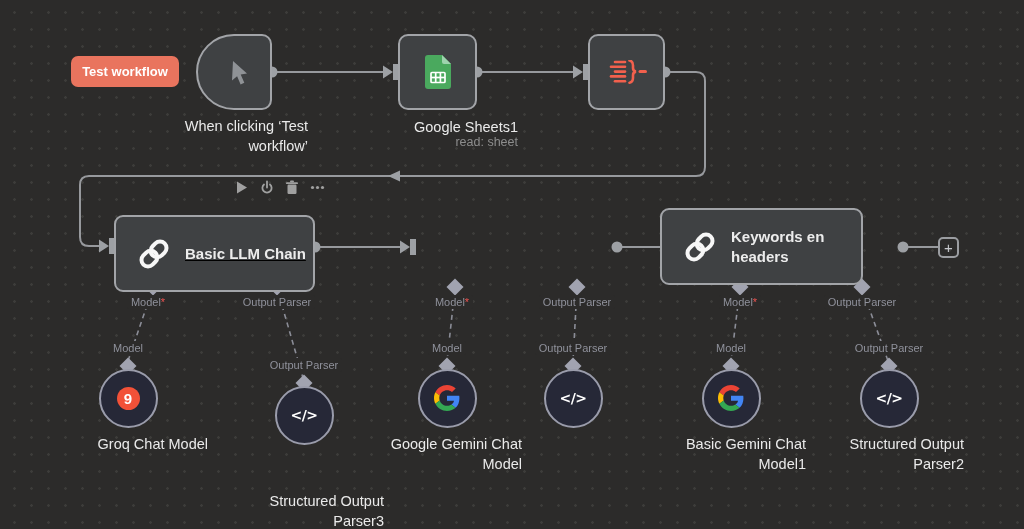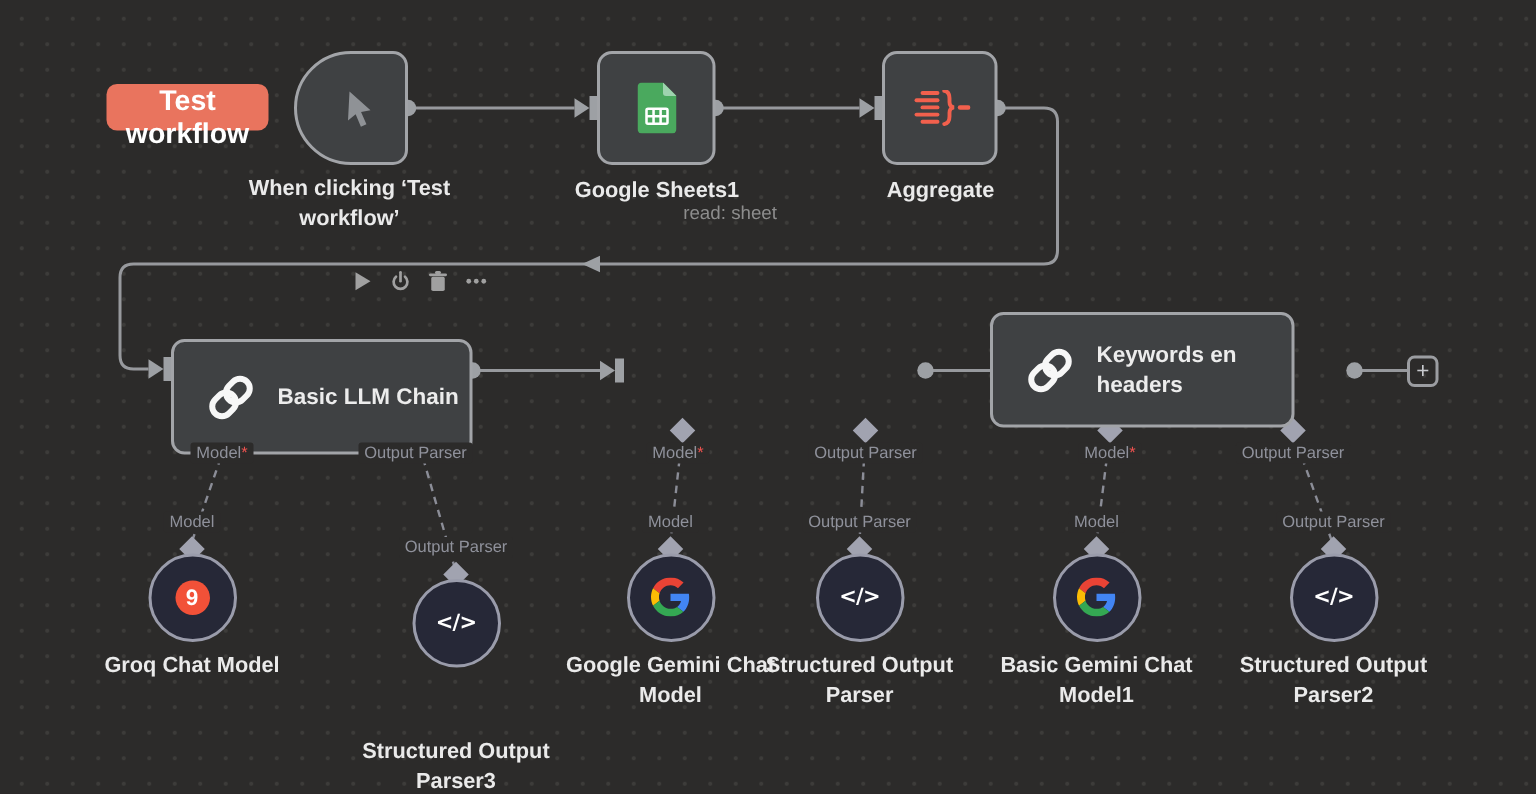--- a/index.html
+++ b/index.html
@@ -11,25 +11,25 @@
   .edges path{stroke:#97999d;stroke-width:2;fill:none;}
   .edges .dashed{stroke:#8b8d97;stroke-width:1.6;stroke-dasharray:5 4;}
   .edges polygon,.edges rect,.edges circle{fill:#9da0a4;stroke:none;}
   .edges .diamond{fill:#a1a3b0;}
   .node{position:absolute;background:#3f4143;border:2px solid #a2a4a8;box-sizing:border-box;z-index:2;
     display:flex;align-items:center;justify-content:center;}
   .node-sm{width:79px;height:76px;border-radius:10px;}
   .node-trigger{left:196px;top:34px;width:76px;height:76px;border-radius:38px 10px 10px 38px;}
   .node-chain{width:201px;height:77px;border-radius:9px;justify-content:flex-start;padding-left:20px;}
   .chain-title{color:#ececec;font-size:15px;font-weight:600;line-height:20px;width:122px;margin-left:13px;}
-  .node-label{position:absolute;z-index:2;color:#eaeaea;font-size:14.5px;font-weight:700;
-    line-height:20px;text-align:center;width:160px;}
+  .node-label{position:absolute;z-index:2;color:#eaeaea;font-size:14.5px;font-weight:400;
+    line-height:20px;text-align:right;width:160px;}
   .node-sub{position:absolute;z-index:2;color:#8d8d8d;font-size:12.5px;text-align:right;width:160px;}
   .run-btn{position:absolute;left:71px;top:56px;width:108px;height:31px;background:#e9745e;border:none;
-    border-radius:7px;color:#fff;font-size:19px;font-weight:600;z-index:2;cursor:pointer;font-family:inherit;}
+    border-radius:7px;color:#fff;font-size:13px;font-weight:600;z-index:2;cursor:pointer;font-family:inherit;}
   .toolbar{position:absolute;left:234px;top:179px;display:flex;gap:9px;align-items:center;z-index:2;}
   .tool-btn{background:none;border:none;padding:1px;cursor:pointer;line-height:0;}
   .circle-node{position:absolute;width:59px;height:59px;border-radius:50%;background:#262837;
     border:2px solid #9a9cab;box-sizing:border-box;z-index:2;display:flex;align-items:center;justify-content:center;}
   .groq-badge{width:23px;height:23px;border-radius:50%;background:#f25138;color:#fff;font-size:15px;
     font-weight:bold;display:flex;align-items:center;justify-content:center;}
   .code-glyph{color:#fff;font-size:14px;font-weight:bold;letter-spacing:-0.5px;font-family:"DejaVu Sans",sans-serif;}
   .port-label{position:absolute;z-index:3;text-align:center;font-size:11px;color:#8f919b;line-height:13px;}
   .port-label .mask{background:#2c2b2a;padding:1px 4px;border-radius:2px;}
   .req{color:#ef5350;}
@@ -165,23 +165,22 @@
         <line x1="8" y1="2" x2="18" y2="2"></line>
         <line x1="4" y1="6.8" x2="18" y2="6.8"></line>
         <line x1="8" y1="11.6" x2="18" y2="11.6"></line>
         <line x1="4" y1="16.4" x2="18" y2="16.4"></line>
         <line x1="8" y1="21.2" x2="18" y2="21.2"></line>
         <path d="M22.5,0.5 C25.5,1 26,3 26,5.5 V8 C26,10 27,11.3 29,11.6 C27,11.9 26,13.2 26,15.2 V17.7 C26,20.2 25.5,22.2 22.5,22.7"></path>
         <line x1="33" y1="11.6" x2="38.5" y2="11.6" stroke-width="3"></line>
       </g>
     </svg>
   </div>
-  <div class="node-label" style="left:547px;top:117px;">Aggregate</div>
-
-  <div class="node node-chain" style="left:114px;top:226px;">
+
+  <div class="node node-chain" style="left:114px;top:215px;text-decoration:underline;">
     <svg width="36" height="36" viewBox="0 0 36 36">
       <g transform="rotate(-45 18 18)" fill="none" stroke="#f7f7f7" stroke-width="4">
         <rect x="3" y="11.5" width="17" height="13" rx="6.5"></rect>
         <rect x="16" y="11.5" width="17" height="13" rx="6.5"></rect>
       </g>
     </svg>
     <div class="chain-title">Basic LLM Chain</div>
   </div>
 
 
@@ -236,17 +235,16 @@
       <path fill="#34A853" d="M24 48c6.48 0 11.93-2.13 15.89-5.81l-7.73-6c-2.15 1.45-4.92 2.3-8.16 2.3-6.26 0-11.57-4.22-13.47-9.91l-7.98 6.19C6.51 42.62 14.62 48 24 48z"></path>
     </svg>
   </div>
   <div class="circle-node" style="left:859.5px;top:368.5px;">
     <div class="code-glyph">&lt;/&gt;</div>
   </div>
 
   <div class="node-label" style="left:48px;top:434px;width:160px;">Groq Chat Model</div>
   <div class="node-label" style="left:224px;top:451px;width:160px;margin-top:40px;">Structured Output Parser3</div>
   <div class="node-label" style="left:372px;top:434px;width:150px;">Google Gemini Chat Model</div>
-  <div class="node-label" style="left:498px;top:434px;width:150px;">Structured Output Parser</div>
   <div class="node-label" style="left:656px;top:434px;width:150px;">Basic Gemini Chat Model1</div>
   <div class="node-label" style="left:814px;top:434px;width:150px;">Structured Output Parser2</div>
 
 </div>
 
 </body></html>

